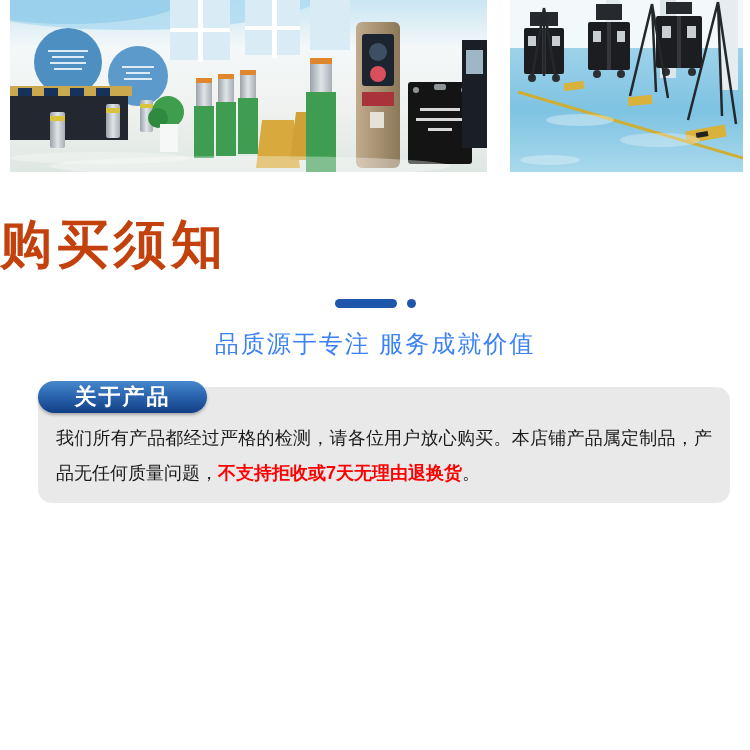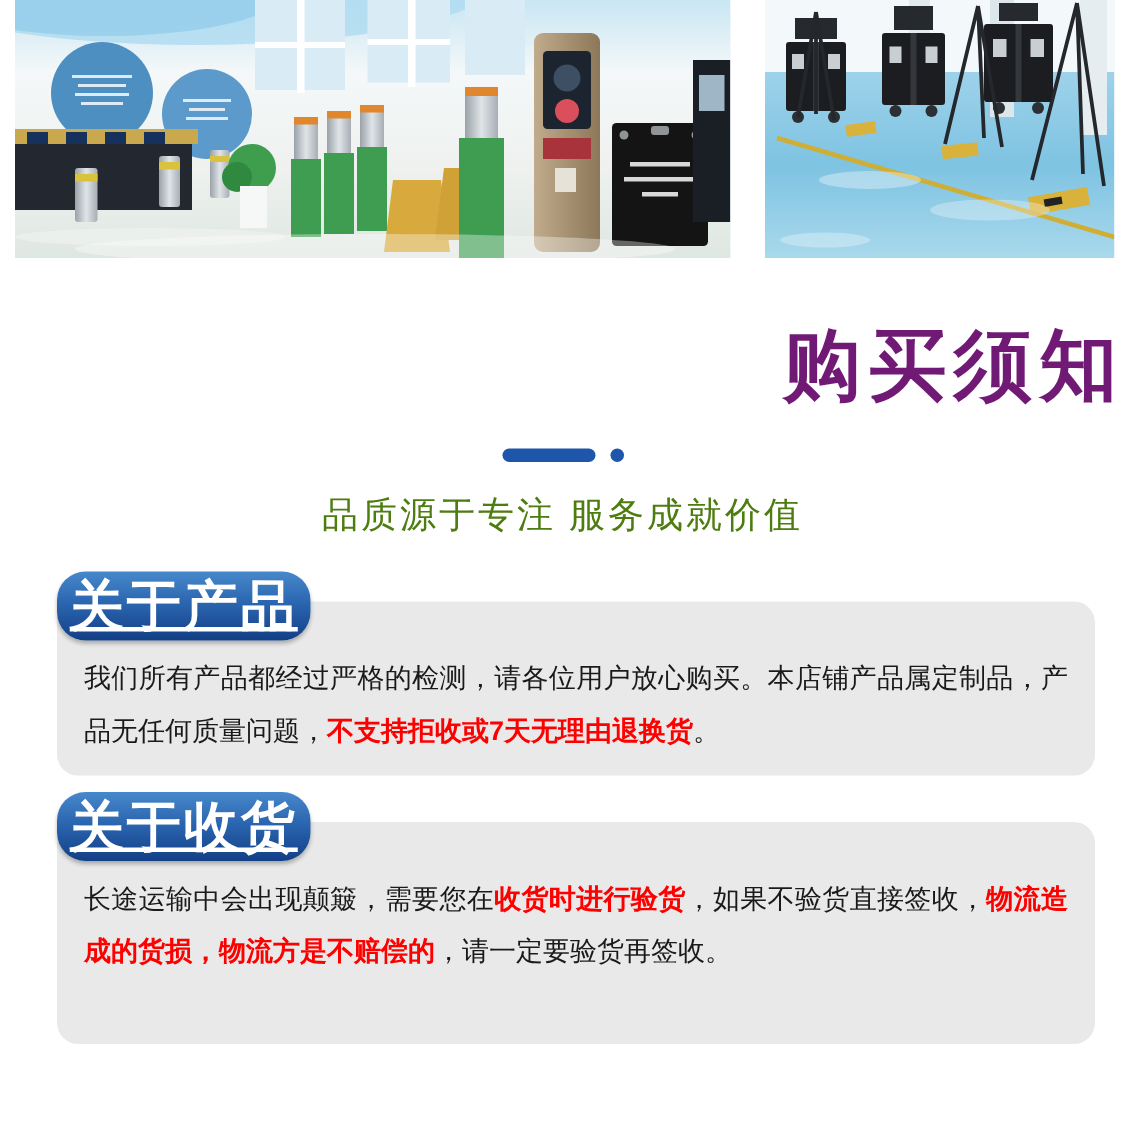--- a/index.html
+++ b/index.html
@@ -16,62 +16,62 @@
     gap:23px;
     height:172px;
   }
   .photo{height:172px;overflow:hidden;background:#eaf3f7;}
   .photo.left{width:477px;}
   .photo.right{width:233px;}
   .photo svg{display:block;}
   
   .main-title{
     margin:44px 0 0 0;
-    text-align:right;
+    text-align:left;
     font-size:52px;
     font-weight:bold;
     letter-spacing:5px;
-    color:#701a75;
+    color:#c2410c;
     line-height:56px;
   }
   .divider{
     margin-top:27px;
     display:flex;
     align-items:center;
     justify-content:center;
     height:9px;
   }
   .divider .bar{
     width:62px;height:9px;border-radius:5px;background:#1d56ab;
   }
   .divider .dot{
     width:9px;height:9px;border-radius:50%;background:#1d56ab;margin-left:10px;
   }
   .subtitle{
     margin-top:22px;
     text-align:center;
     font-size:24px;
     letter-spacing:2px;
-    color:#4d7c0f;
+    color:#3b82f6;
     line-height:28px;
   }
   
   .sections{margin:0 20px 0 38px;width:692px;}
   .section{position:relative;}
   .section.s1{margin-top:23px;}
   .section.s2{margin-top:11px;}
   .pill{
     position:relative;z-index:2;
-    width:169px;height:46px;
+    width:169px;height:32px;
     border-radius:19px;
     background:linear-gradient(180deg,#4788cb 0%,#2b66b0 45%,#123f86 100%);
     box-shadow:0 2px 3px rgba(0,0,0,0.28);
     color:#ffffff;
-    font-size:36px;font-weight:bold;letter-spacing:2px;
-    display:flex;align-items:center;justify-content:center;text-decoration:underline;
+    font-size:22px;font-weight:bold;letter-spacing:2px;
+    display:flex;align-items:center;justify-content:center;
   }
   .panel{
     position:relative;z-index:1;
     margin-top:-26px;
     background:#e9e9e9;
     border-radius:14px;
     padding:34px 18px 12px 18px;
     font-size:18px;
     line-height:35px;
     color:#1a1a1a;
@@ -284,18 +284,14 @@
 
 <div class="subtitle">品质源于专注 服务成就价值</div>
 
 <div class="sections">
 
   <div class="section s1">
     <div class="pill">关于产品</div>
     <div class="panel"><span>我们所有产品都经过严格的检测，请各位用户放心购买。本店铺产品属定制品，产品无任何质量问题，</span><span class="em">不支持拒收或7天无理由退换货</span><span>。</span></div>
   </div>
 
-  <div class="section s2">
-    <div class="pill">关于收货</div>
-    <div class="panel"><span>长途运输中会出现颠簸，需要您在</span><span class="em">收货时进行验货</span><span>，如果不验货直接签收，</span><span class="em">物流造成的货损，物流方是不赔偿的</span><span>，请一定要验货再签收。</span></div>
-  </div>
 
 </div>
 
 </body></html>

